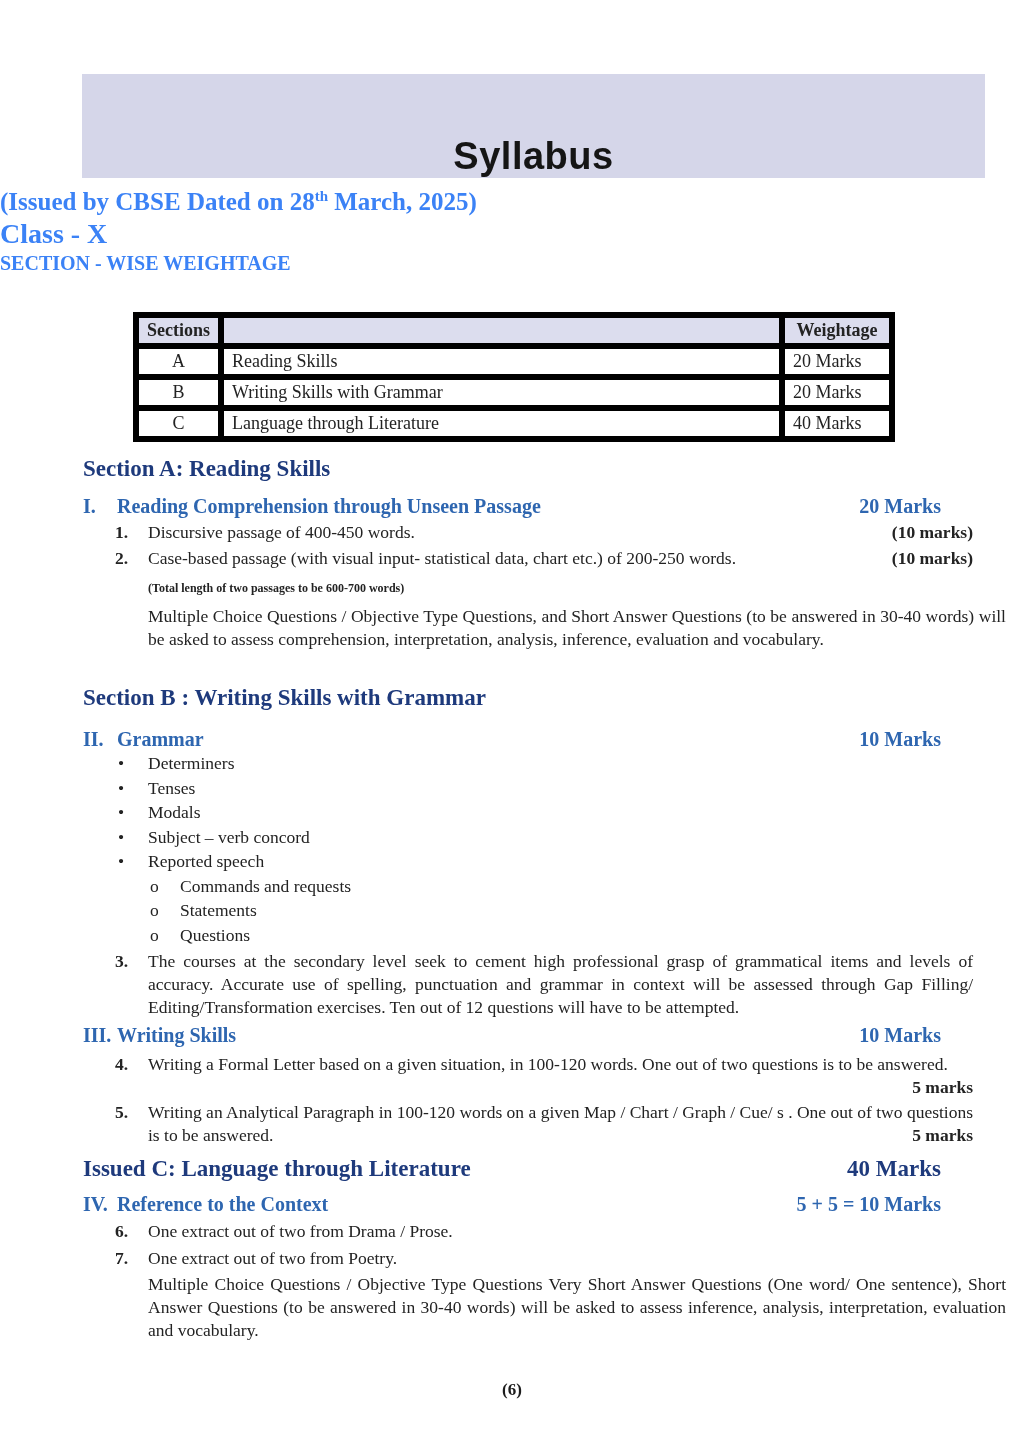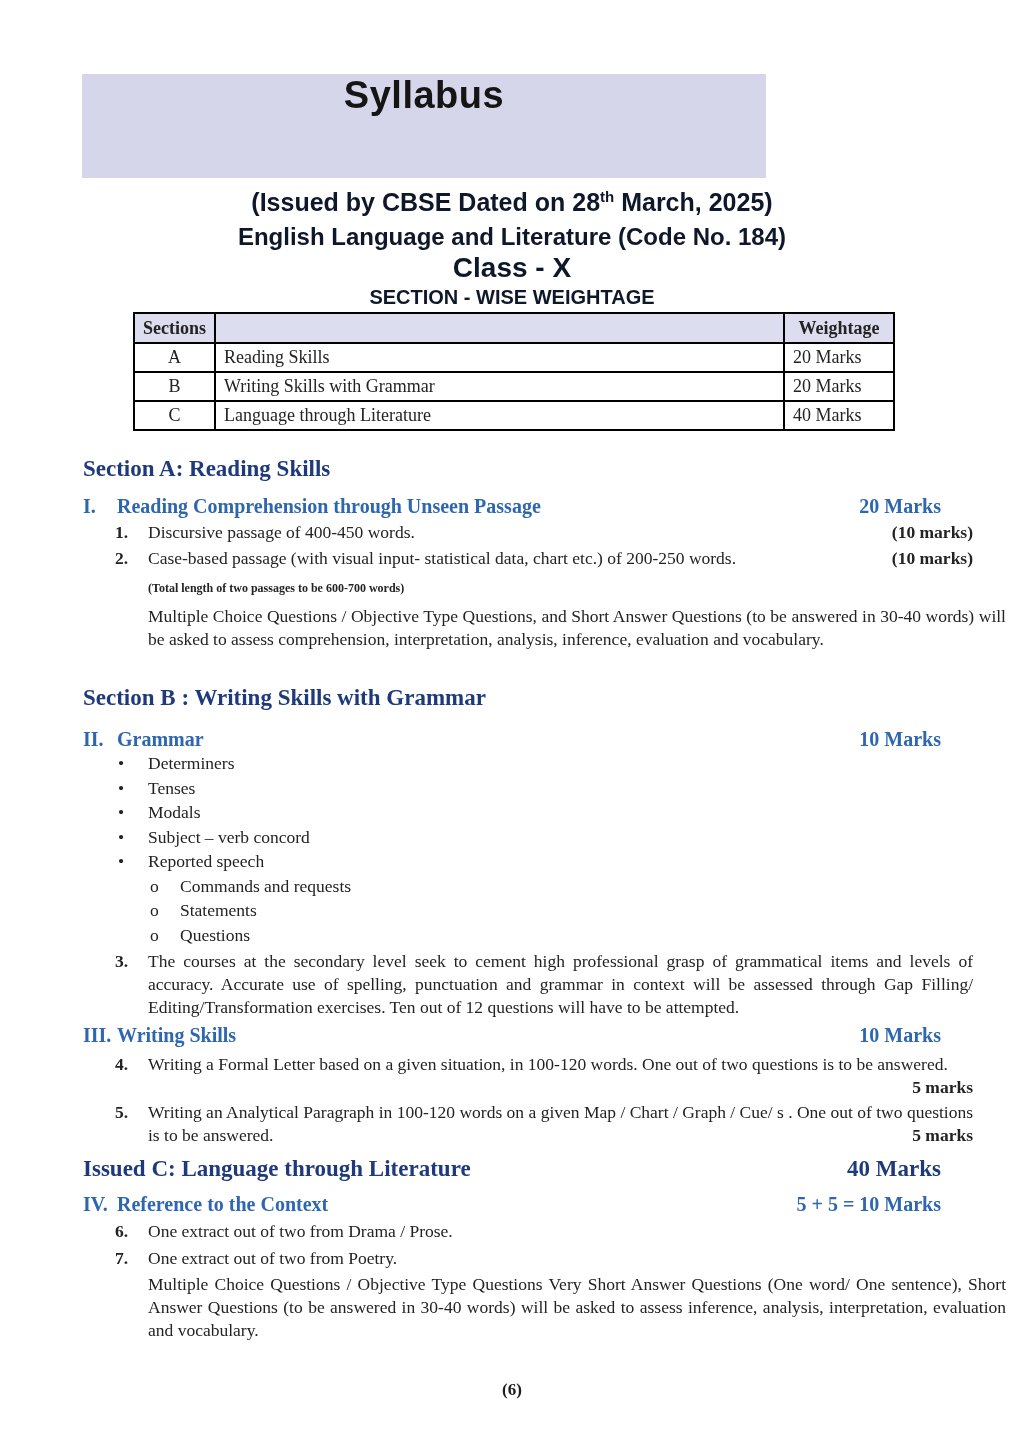--- a/index.html
+++ b/index.html
@@ -8,35 +8,35 @@
     --navy:#1e3a7c;
     --blue:#2e66b0;
     --text:#232323;
   }
   *{margin:0;padding:0;box-sizing:border-box;}
   html,body{background:#ffffff;}
   body{font-family:"Liberation Serif",serif;color:var(--text);}
   .page{position:relative;width:1024px;height:1440px;margin:0 auto;background:#ffffff;overflow:hidden;}
 
   
-  .banner{position:absolute;left:82px;top:74px;width:684px;height:104px;background:var(--banner-bg);
-    display:flex;align-items:flex-start;justify-content:center;}
+  .banner{position:absolute;left:82px;top:74px;width:903px;height:104px;background:var(--banner-bg);
+    display:flex;align-items:flex-end;justify-content:center;}
   .banner h1{font-family:"Liberation Sans",sans-serif;font-weight:bold;font-size:38px;color:#151515;letter-spacing:.5px;}
 
   
-  .center-head{position:absolute;left:0;top:186px;width:100%;text-align:center;font-family:Liberation Sans, sans-serif;color:#0f172a;}
+  .center-head{position:absolute;left:0;top:186px;width:100%;font-family:Liberation Serif, serif;color:#3b82f6;}
   .center-head .issued{font-size:25px;font-weight:bold;line-height:32px;}
   .center-head .issued sup{font-size:15px;vertical-align:super;line-height:0;}
   .center-head .subject{font-size:24px;font-weight:bold;line-height:31px;margin-top:3px;}
   .center-head .classline{font-size:28px;font-weight:bold;line-height:26px;margin-top:3px;}
   .center-head .weightline{font-size:20px;font-weight:bold;line-height:26px;margin-top:3px;}
 
   
   .wtable{position:absolute;left:133px;top:312px;width:762px;border-collapse:collapse;font-size:18px;}
-  .wtable th,.wtable td{border:2px solid #000000;padding:2px 8px;}
+  .wtable th,.wtable td{border:6px solid #000000;padding:2px 8px;}
   .wtable th{background:var(--table-header-bg);font-weight:bold;height:30px;}
   .wtable td{height:29px;}
   .wtable .col-id{width:62px;text-align:center;}
   .wtable .col-w{width:110px;}
   .wtable th.col-w{text-align:center;}
 
   
   .blk{position:absolute;left:83px;width:858px;}
   .sec-title{display:flex;justify-content:space-between;font-size:23px;font-weight:bold;color:var(--navy);line-height:28px;}
   .unit-head{display:flex;font-size:20px;font-weight:bold;color:var(--blue);line-height:26px;}
@@ -63,21 +63,20 @@
 <body>
 
 <div class="page">
 
   <div class="banner">
     <h1>Syllabus</h1>
   </div>
 
   <div class="center-head">
     <div class="issued"><span>(Issued by CBSE Dated on 28</span><sup>th</sup><span> March, 2025)</span></div>
-    <div class="subject">English Language and Literature (Code No. 184)</div>
     <div class="classline">Class - X</div>
     <div class="weightline">SECTION - WISE WEIGHTAGE</div>
   </div>
 
   <table class="wtable">
     <tbody>
         <tr>
       <th class="col-id">Sections</th>
       <th></th>
       <th class="col-w">Weightage</th>

